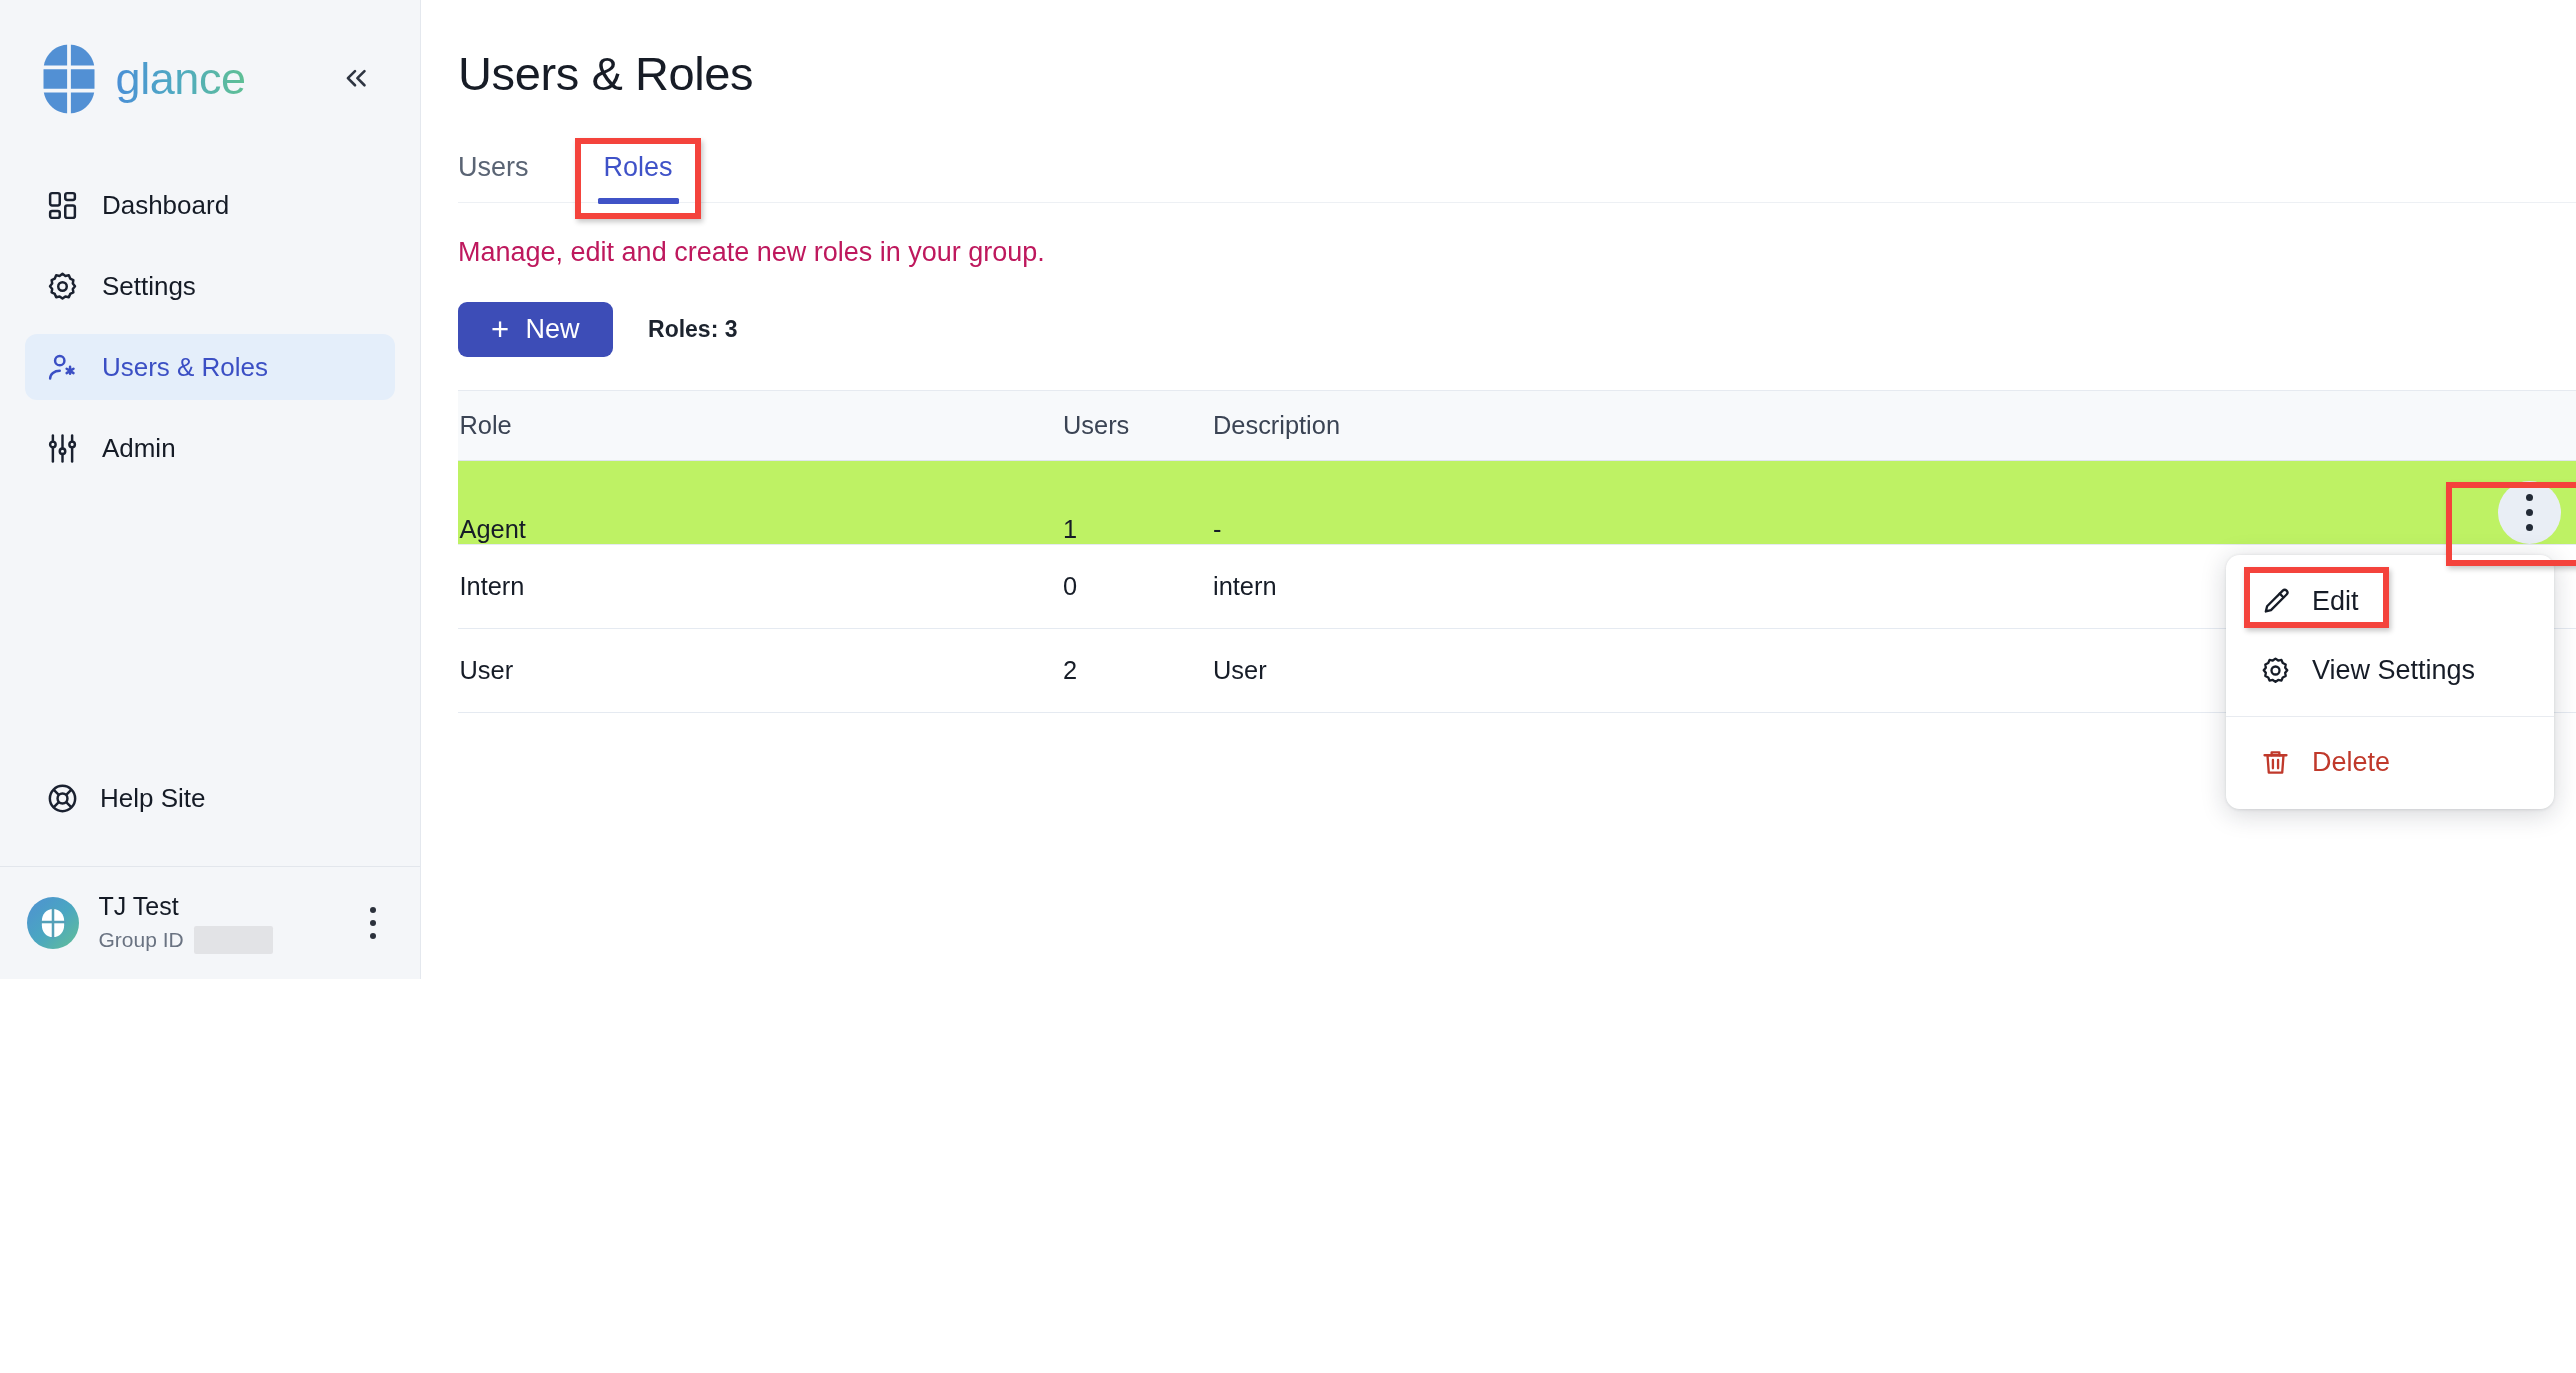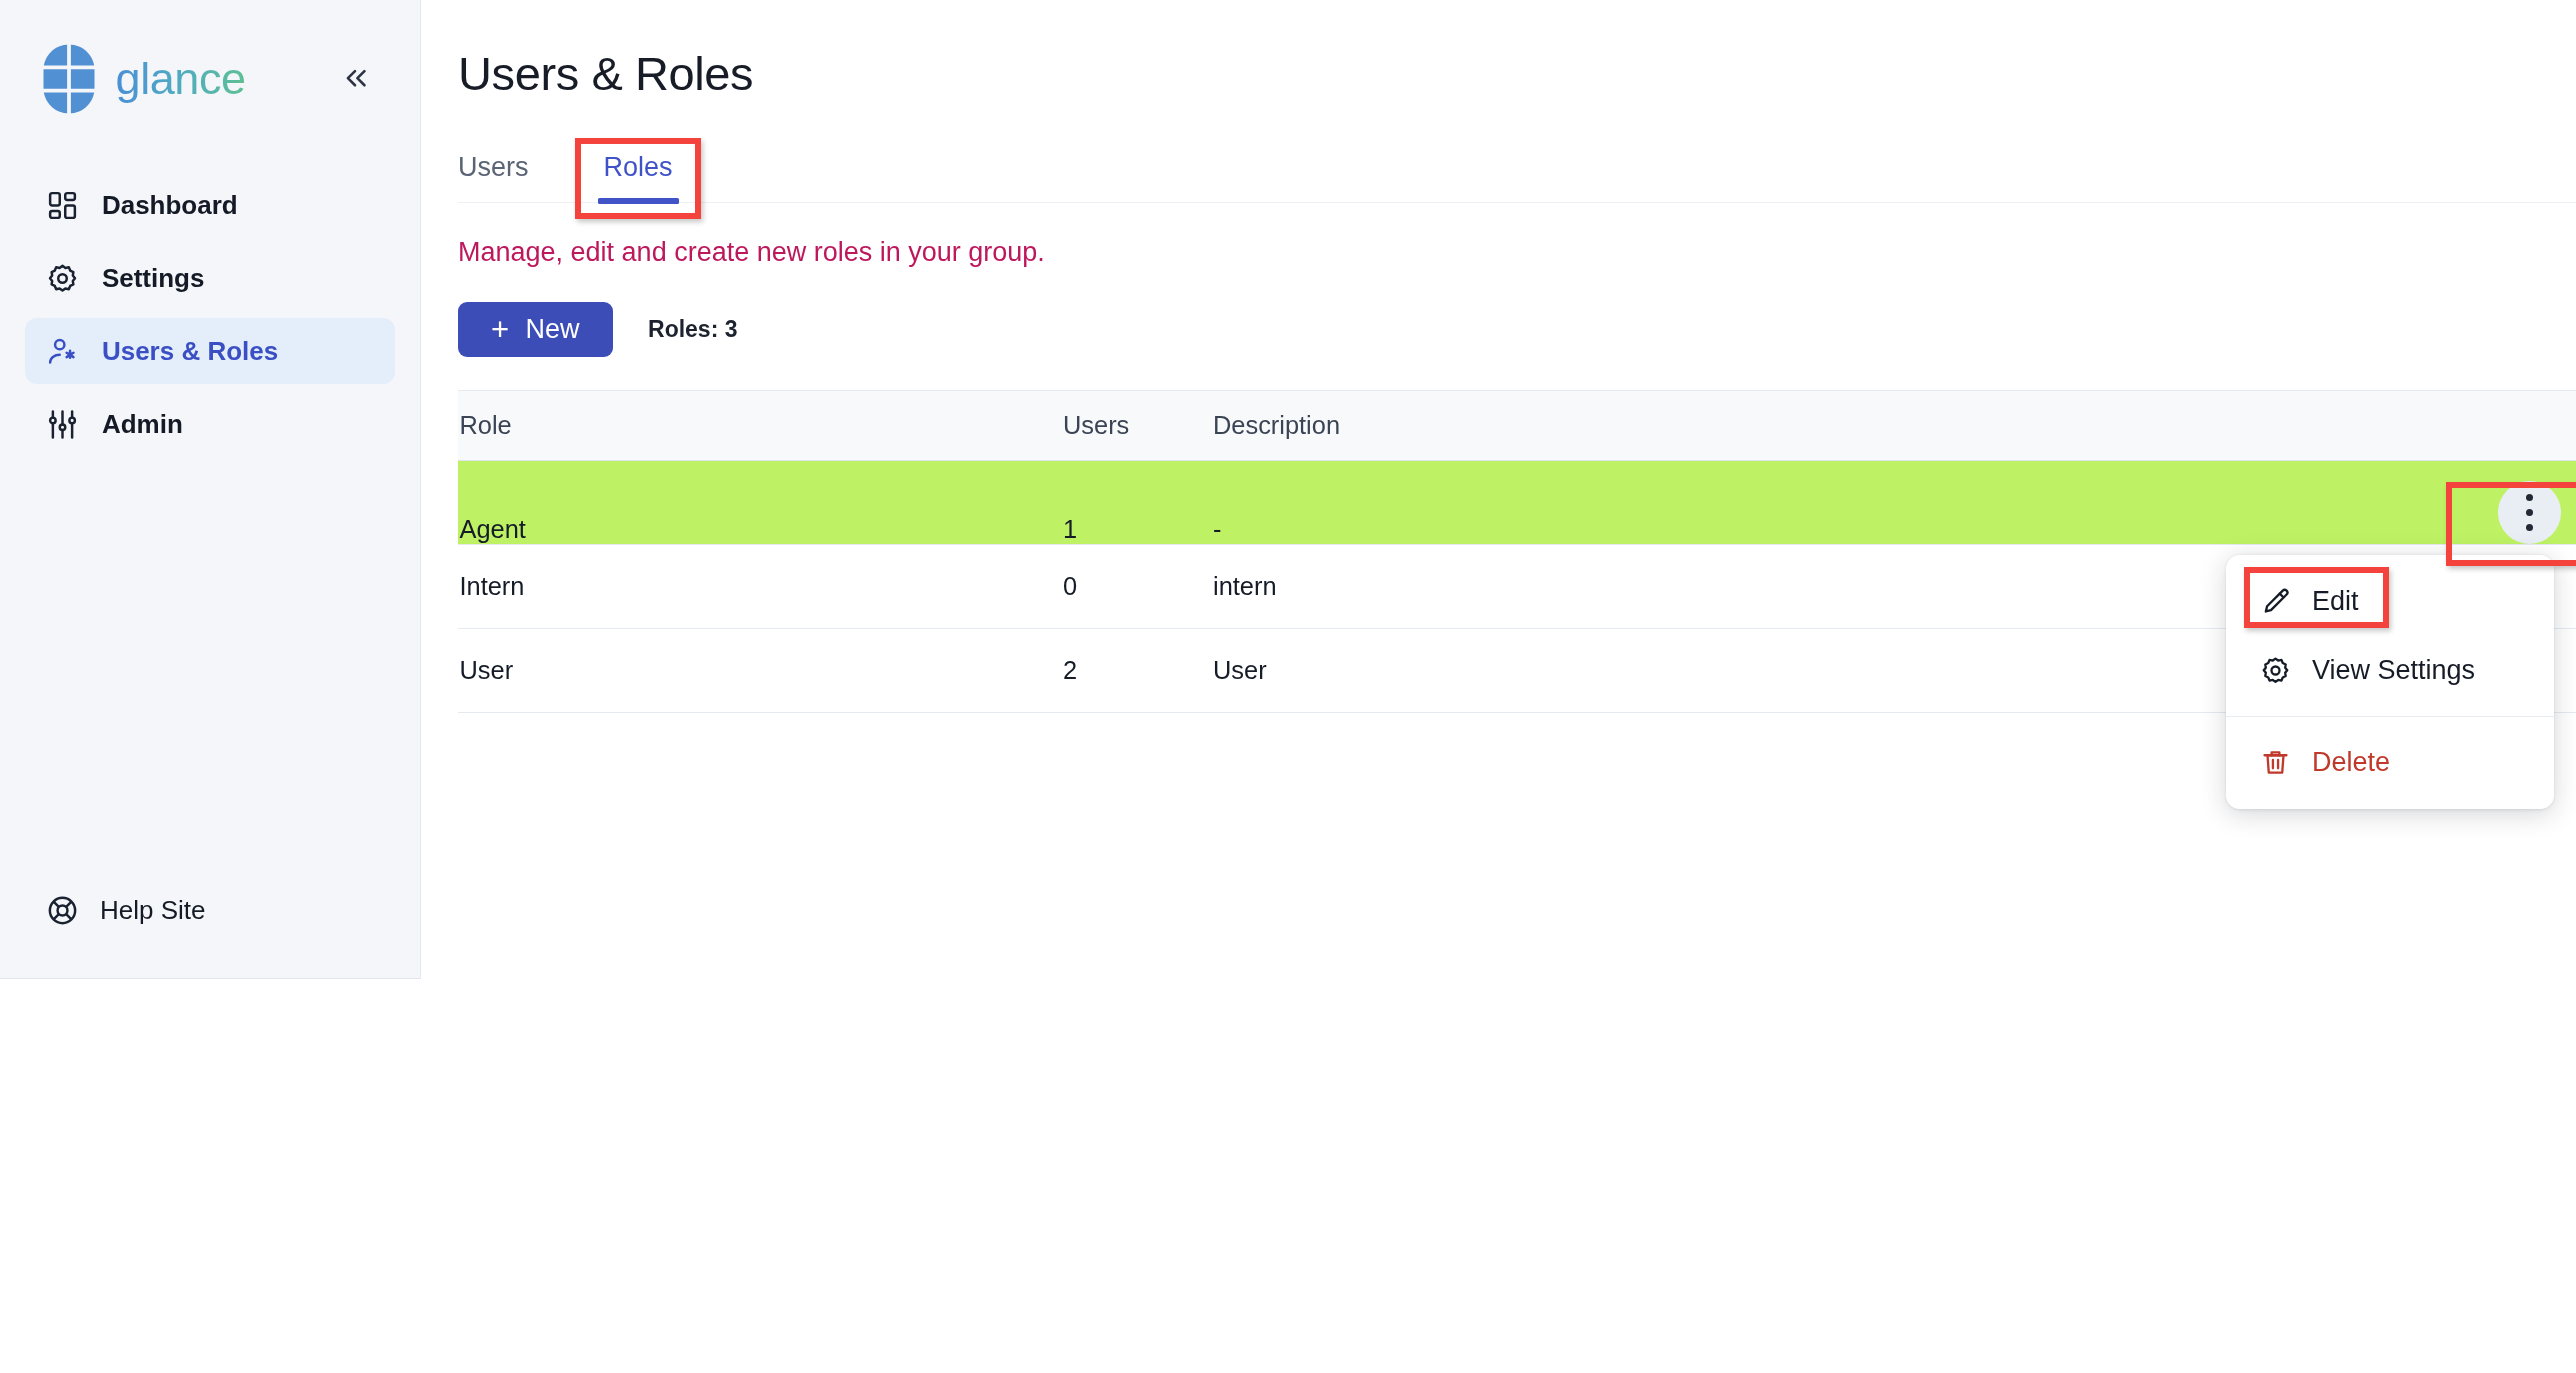--- a/index.html
+++ b/index.html
@@ -68,23 +68,22 @@
     color: #2e3542;
     font-size: 28.4px;
     line-height: 1;
     cursor: pointer;
   }
 
   .nav {
     margin-top: 15px;
     display: flex;
     flex-direction: column;
-    gap: 7px;
+    gap: 15px;
     padding: 0 25.4px;
-    font-weight: bold;
   }
 
   .nav-item {
     display: flex;
     align-items: center;
     gap: 22.5px;
     height: 66px;
     padding-left: 21px;
     border-radius: 12px;
     cursor: pointer;
@@ -388,20 +387,41 @@
             <line x1="14.5" y1="14.5" x2="18.5" y2="18.5"></line>
           <line x1="18.5" y1="5.5" x2="14.5" y2="9.5"></line>
             <line x1="9.5" y1="14.5" x2="5.5" y2="18.5"></line>
         </svg>
       </span>
       <span>Help Site</span>
     </div>
 
     <div class="profile-divider"></div>
 
+    <div class="profile">
+      <div class="avatar">
+        <svg viewBox="0 0 70 70" width="52" height="52" style="position:absolute;left:0;top:0">
+          <path d="M35 16 C44 16 50 23 50 32 L50 38 C50 47 44 54 35 54 C26 54 20 47 20 38 L20 32 C20 23 26 16 35 16 Z" fill="#ffffff"></path>
+          <rect x="18" y="32" width="34" height="3.4" fill="#54a0b8"></rect>
+          <rect x="33.3" y="14" width="3.4" height="42" fill="#54a0b8"></rect>
+        </svg>
+      </div>
+      <div class="profile-text">
+        <div class="profile-name">TJ Test</div>
+        <div class="profile-sub">
+          <span>Group ID</span>
+          <span class="redacted"></span>
+        </div>
+      </div>
+      <div class="profile-menu">
+        <i></i>
+          <i></i>
+          <i></i>
+      </div>
+    </div>
 
   </aside>
 
   <main class="main">
 
     <h1 class="page-title">Users &amp; Roles</h1>
 
     <div class="tabs">
       <div class="tab">Users</div>
       <div class="tab active">Roles</div>

